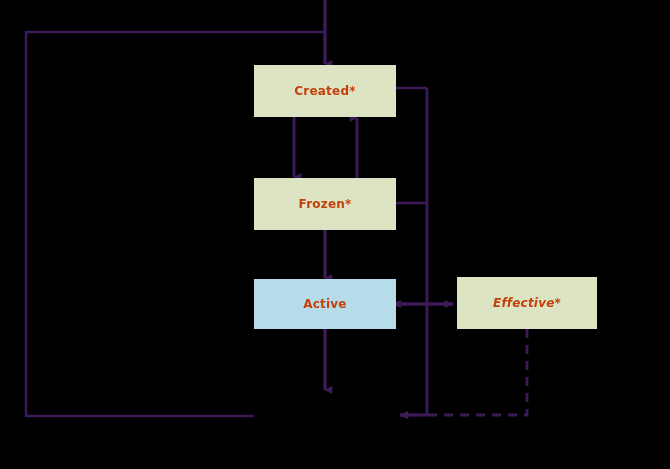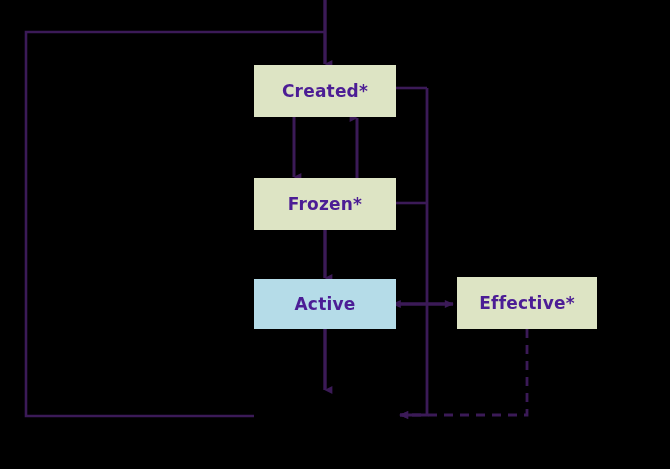--- a/index.html
+++ b/index.html
@@ -15,23 +15,23 @@
     background: #000000;
     overflow: hidden;
     font-family: "DejaVu Sans", sans-serif;
   }
   .node {
     position: absolute;
     box-sizing: border-box;
     display: flex;
     align-items: center;
     justify-content: center;
-    color: #4c1d95;
+    color: #c2410c;
     font-weight: bold;
-    font-size: 17px;
+    font-size: 12px;
     letter-spacing: 0.2px;
     font-family: "DejaVu Sans", sans-serif;
   }
   #svg-edges {
     position: absolute;
     left: 0;
     top: 0;
     width: 670px;
     height: 469px;
     pointer-events: none;
@@ -105,18 +105,18 @@
   </div>
 
   <div class="node" style="left:254px; top:279px; width:142px; height:50px; background:#b5dce8;">
     <span>Active</span>
   </div>
 
   <div class="node" style="left:254px; top:178px; width:142px; height:52px; background:#dde4c4;">
     <span>Frozen*</span>
   </div>
 
-  <div class="node" style="left:457px; top:277px; width:140px; height:52px; background:#dde4c4;">
+  <div class="node" style="left:457px; top:277px; width:140px; height:52px; background:#dde4c4;font-style:italic;">
     <span>Effective*</span>
   </div>
 
 
 </div>
 
 </body></html>

